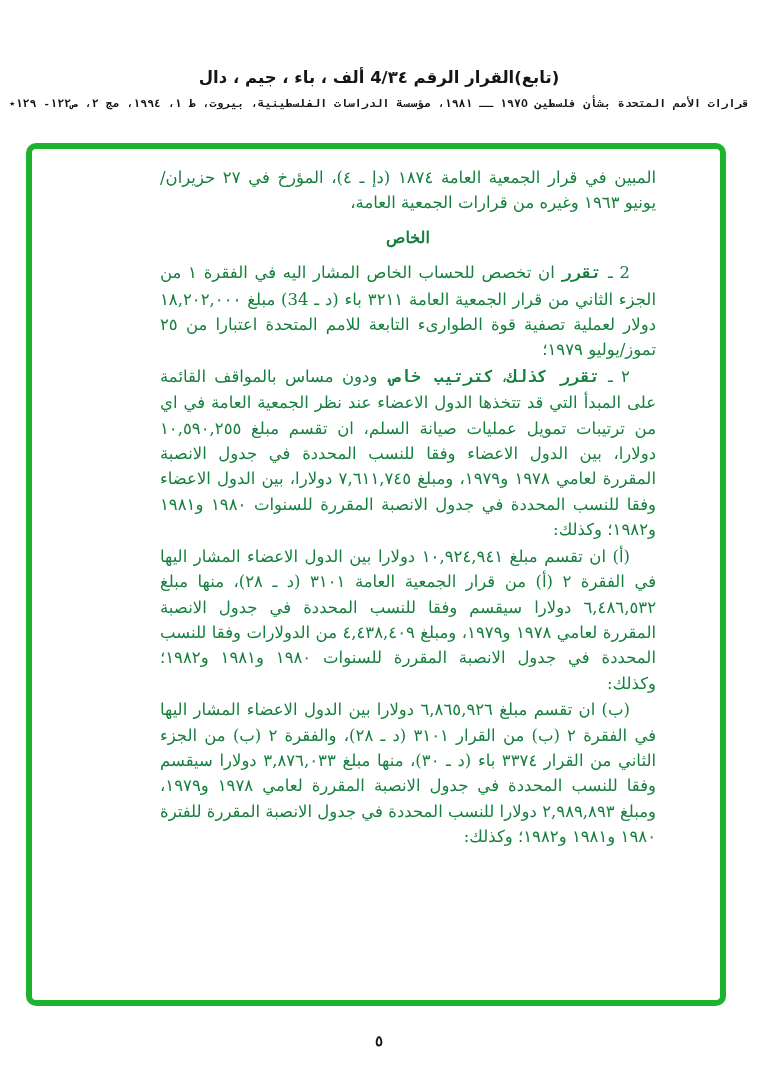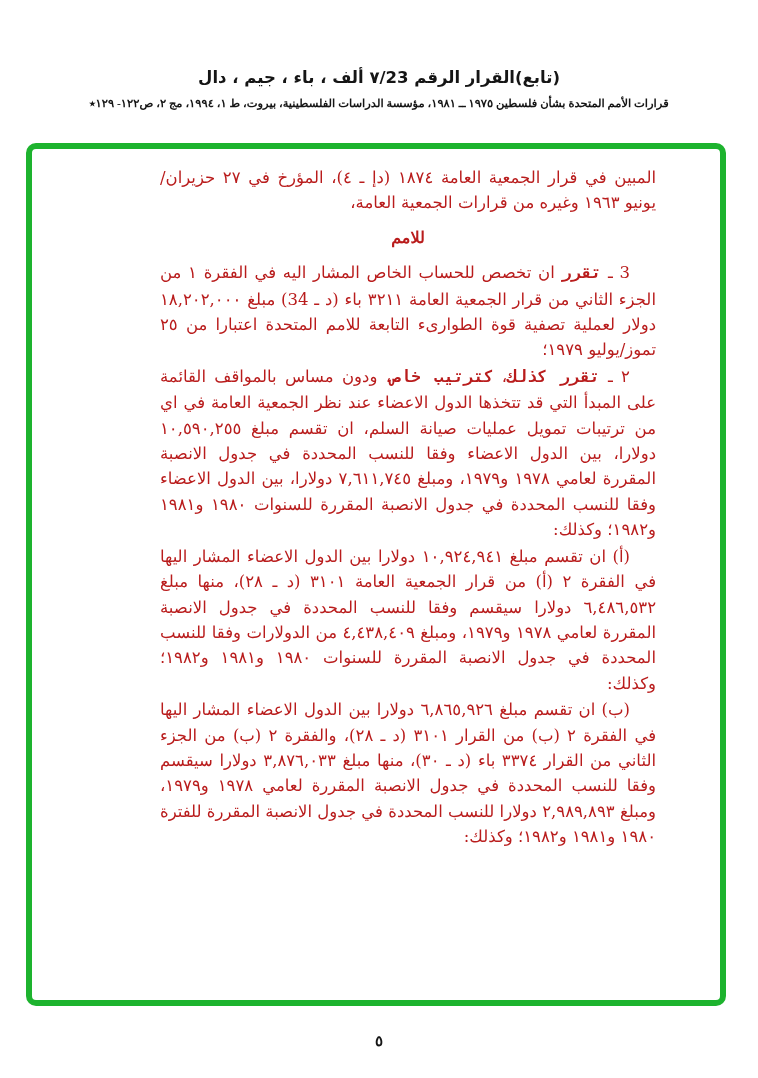--- a/index.html
+++ b/index.html
@@ -27,21 +27,21 @@
   }
   .doc-title {
     font-family: "DejaVu Sans", "Liberation Sans", sans-serif;
     font-weight: bold;
     font-size: 16.5px;
     letter-spacing: 0.2px;
     white-space: nowrap;
   }
   .doc-source {
     margin-top: 9px;
-    font-family: Liberation Serif, serif;
+    font-family: Liberation Mono, monospace;
     font-weight: bold;
     font-size: 11.5px;
     white-space: nowrap;
     transform: scaleY(0.95);
   }
 
   
   .annotation-box {
     position: absolute;
     left: 26px;
@@ -56,21 +56,21 @@
   
   .text-col {
     position: absolute;
     left: 160px;
     top: 165px;
     width: 496px;
     direction: rtl;
     text-align: justify;
     font-size: 16.5px;
     line-height: 25.4px;
-    color: #b91c1c;
+    color: #15803d;
   }
   .text-col p {
     margin: 0;
     padding: 0;
   }
   p.continuation {
     text-indent: 0;
   }
   .section-heading {
     text-align: center;
@@ -96,32 +96,32 @@
     text-align: center;
     font-weight: bold;
     font-size: 15px;
     direction: rtl;
   }
 </style>
 </head>
 <body style="background: rgb(255, 255, 255); color: rgb(21, 21, 21);">
 
 <div class="header">
-  <div class="doc-title">(تابع)القرار الرقم ٧/23 ألف ، باء ، جيم ، دال</div>
+  <div class="doc-title">(تابع)القرار الرقم 4/٣٤ ألف ، باء ، جيم ، دال</div>
   <div class="doc-source">قرارات الأمم المتحدة بشأن فلسطين ١٩٧٥ ــ ١٩٨١، مؤسسة الدراسات الفلسطينية، بيروت، ط ١، ١٩٩٤، مج ٢، ص١٢٢- ١٢٩٭</div>
 </div>
 
 <div class="annotation-box" style="border-color: rgb(29, 179, 46);"></div>
 
 <div class="text-col">
   <p class="continuation">المبين في قرار الجمعية العامة ١٨٧٤ (دإ ـ ٤)، المؤرخ في ٢٧ حزيران/يونيو ١٩٦٣ وغيره من قرارات الجمعية العامة،</p>
 
-  <p class="section-heading">للامم</p>
+  <p class="section-heading">الخاص</p>
 
   <div id="paragraphs">
-      <p class="body-par"><span>3 ـ </span><b>تقرر</b><span> ان تخصص للحساب الخاص المشار اليه في الفقرة ١ من الجزء الثاني من قرار الجمعية العامة ٣٢١١ باء (د ـ 34) مبلغ ١٨,٢٠٢,٠٠٠ دولار لعملية تصفية قوة الطوارىء التابعة للامم المتحدة اعتبارا من ٢٥ تموز/يوليو ١٩٧٩؛</span></p>
+      <p class="body-par"><span>2 ـ </span><b>تقرر</b><span> ان تخصص للحساب الخاص المشار اليه في الفقرة ١ من الجزء الثاني من قرار الجمعية العامة ٣٢١١ باء (د ـ 34) مبلغ ١٨,٢٠٢,٠٠٠ دولار لعملية تصفية قوة الطوارىء التابعة للامم المتحدة اعتبارا من ٢٥ تموز/يوليو ١٩٧٩؛</span></p>
       <p class="body-par"><span>٢ ـ </span><b>تقرر كذلك</b><span>، </span><b>كترتيب خاص</b><span>، ودون مساس بالمواقف القائمة على المبدأ التي قد تتخذها الدول الاعضاء عند نظر الجمعية العامة في اي من ترتيبات تمويل عمليات صيانة السلم، ان تقسم مبلغ ١٠,٥٩٠,٢٥٥ دولارا، بين الدول الاعضاء وفقا للنسب المحددة في جدول الانصبة المقررة لعامي ١٩٧٨ و١٩٧٩، ومبلغ ٧,٦١١,٧٤٥ دولارا، بين الدول الاعضاء وفقا للنسب المحددة في جدول الانصبة المقررة للسنوات ١٩٨٠ و١٩٨١ و١٩٨٢؛ وكذلك:</span></p>
       <p class="body-par"><span>(أ) ان تقسم مبلغ ١٠,٩٢٤,٩٤١ دولارا بين الدول الاعضاء المشار اليها في الفقرة ٢ (أ) من قرار الجمعية العامة ٣١٠١ (د ـ ٢٨)، منها مبلغ ٦,٤٨٦,٥٣٢ دولارا سيقسم وفقا للنسب المحددة في جدول الانصبة المقررة لعامي ١٩٧٨ و١٩٧٩، ومبلغ ٤,٤٣٨,٤٠٩ من الدولارات وفقا للنسب المحددة في جدول الانصبة المقررة للسنوات ١٩٨٠ و١٩٨١ و١٩٨٢؛ وكذلك:</span></p>
       <p class="body-par"><span>(ب) ان تقسم مبلغ ٦,٨٦٥,٩٢٦ دولارا بين الدول الاعضاء المشار اليها في الفقرة ٢ (ب) من القرار ٣١٠١ (د ـ ٢٨)، والفقرة ٢ (ب) من الجزء الثاني من القرار ٣٣٧٤ باء (د ـ ٣٠)، منها مبلغ ٣,٨٧٦,٠٣٣ دولارا سيقسم وفقا للنسب المحددة في جدول الانصبة المقررة لعامي ١٩٧٨ و١٩٧٩، ومبلغ ٢,٩٨٩,٨٩٣ دولارا للنسب المحددة في جدول الانصبة المقررة للفترة ١٩٨٠ و١٩٨١ و١٩٨٢؛ وكذلك:</span></p>
     </div>
 </div>
 
 <div class="page-number">٥</div>
 
 </body></html>

